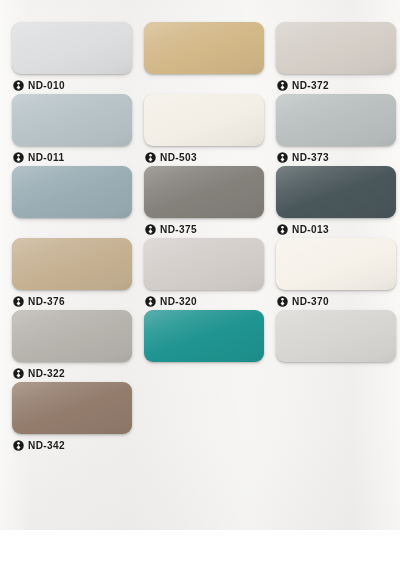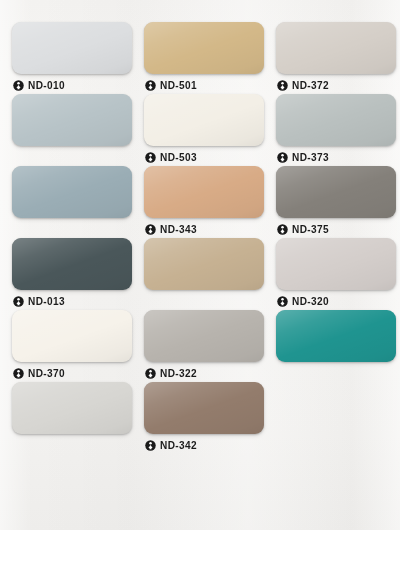--- a/index.html
+++ b/index.html
@@ -127,42 +127,42 @@
           <svg class="mark-icon" viewBox="0 0 22 22">
             <circle cx="11" cy="11" r="10.5" fill="#1a1a1a"></circle>
             <circle cx="11" cy="6.6" r="2.5" fill="#ffffff"></circle>
             <path d="M11 10 L15.2 16.2 L13.0 16.2 L13.0 18.6 L9.0 18.6 L9.0 16.2 L6.8 16.2 Z" fill="#ffffff"></path>
           </svg>
           <span class="swatch-code">ND-010</span>
         </div>
       </div>
       <div class="swatch-cell">
         <div class="swatch-chip" style="background-color: rgb(211, 184, 136);"></div>
-        <div class="swatch-label">
-          <svg class="mark-icon" viewBox="0 0 22 22">
-            <circle cx="11" cy="11" r="10.5" fill="#1a1a1a"></circle>
-            <circle cx="11" cy="6.6" r="2.5" fill="#ffffff"></circle>
-            <path d="M11 10 L15.2 16.2 L13.0 16.2 L13.0 18.6 L9.0 18.6 L9.0 16.2 L6.8 16.2 Z" fill="#ffffff"></path>
-          </svg>
-          <span class="swatch-code">ND-501</span>
-        </div>
       </div>
       <div class="swatch-cell">
         <div class="swatch-chip" style="background-color: rgb(213, 207, 200);"></div>
         <div class="swatch-label">
           <svg class="mark-icon" viewBox="0 0 22 22">
             <circle cx="11" cy="11" r="10.5" fill="#1a1a1a"></circle>
             <circle cx="11" cy="6.6" r="2.5" fill="#ffffff"></circle>
             <path d="M11 10 L15.2 16.2 L13.0 16.2 L13.0 18.6 L9.0 18.6 L9.0 16.2 L6.8 16.2 Z" fill="#ffffff"></path>
           </svg>
           <span class="swatch-code">ND-372</span>
         </div>
       </div>
       <div class="swatch-cell">
         <div class="swatch-chip" style="background-color: rgb(183, 195, 199);"></div>
+        <div class="swatch-label">
+          <svg class="mark-icon" viewBox="0 0 22 22">
+            <circle cx="11" cy="11" r="10.5" fill="#1a1a1a"></circle>
+            <circle cx="11" cy="6.6" r="2.5" fill="#ffffff"></circle>
+            <path d="M11 10 L15.2 16.2 L13.0 16.2 L13.0 18.6 L9.0 18.6 L9.0 16.2 L6.8 16.2 Z" fill="#ffffff"></path>
+          </svg>
+          <span class="swatch-code">ND-011</span>
+        </div>
       </div>
       <div class="swatch-cell">
         <div class="swatch-chip" style="background-color: rgb(243, 239, 230);"></div>
         <div class="swatch-label">
           <svg class="mark-icon" viewBox="0 0 22 22">
             <circle cx="11" cy="11" r="10.5" fill="#1a1a1a"></circle>
             <circle cx="11" cy="6.6" r="2.5" fill="#ffffff"></circle>
             <path d="M11 10 L15.2 16.2 L13.0 16.2 L13.0 18.6 L9.0 18.6 L9.0 16.2 L6.8 16.2 Z" fill="#ffffff"></path>
           </svg>
           <span class="swatch-code">ND-503</span>
@@ -176,31 +176,20 @@
             <circle cx="11" cy="6.6" r="2.5" fill="#ffffff"></circle>
             <path d="M11 10 L15.2 16.2 L13.0 16.2 L13.0 18.6 L9.0 18.6 L9.0 16.2 L6.8 16.2 Z" fill="#ffffff"></path>
           </svg>
           <span class="swatch-code">ND-373</span>
         </div>
       </div>
       <div class="swatch-cell">
         <div class="swatch-chip" style="background-color: rgb(154, 173, 181);"></div>
       </div>
       <div class="swatch-cell">
-        <div class="swatch-chip" style="background-color: rgb(216, 171, 134);"></div>
-        <div class="swatch-label">
-          <svg class="mark-icon" viewBox="0 0 22 22">
-            <circle cx="11" cy="11" r="10.5" fill="#1a1a1a"></circle>
-            <circle cx="11" cy="6.6" r="2.5" fill="#ffffff"></circle>
-            <path d="M11 10 L15.2 16.2 L13.0 16.2 L13.0 18.6 L9.0 18.6 L9.0 16.2 L6.8 16.2 Z" fill="#ffffff"></path>
-          </svg>
-          <span class="swatch-code">ND-343</span>
-        </div>
-      </div>
-      <div class="swatch-cell">
         <div class="swatch-chip" style="background-color: rgb(132, 128, 122);"></div>
         <div class="swatch-label">
           <svg class="mark-icon" viewBox="0 0 22 22">
             <circle cx="11" cy="11" r="10.5" fill="#1a1a1a"></circle>
             <circle cx="11" cy="6.6" r="2.5" fill="#ffffff"></circle>
             <path d="M11 10 L15.2 16.2 L13.0 16.2 L13.0 18.6 L9.0 18.6 L9.0 16.2 L6.8 16.2 Z" fill="#ffffff"></path>
           </svg>
           <span class="swatch-code">ND-375</span>
         </div>
       </div>
@@ -210,20 +199,28 @@
           <svg class="mark-icon" viewBox="0 0 22 22">
             <circle cx="11" cy="11" r="10.5" fill="#1a1a1a"></circle>
             <circle cx="11" cy="6.6" r="2.5" fill="#ffffff"></circle>
             <path d="M11 10 L15.2 16.2 L13.0 16.2 L13.0 18.6 L9.0 18.6 L9.0 16.2 L6.8 16.2 Z" fill="#ffffff"></path>
           </svg>
           <span class="swatch-code">ND-013</span>
         </div>
       </div>
       <div class="swatch-cell">
         <div class="swatch-chip" style="background-color: rgb(198, 177, 146);"></div>
+        <div class="swatch-label">
+          <svg class="mark-icon" viewBox="0 0 22 22">
+            <circle cx="11" cy="11" r="10.5" fill="#1a1a1a"></circle>
+            <circle cx="11" cy="6.6" r="2.5" fill="#ffffff"></circle>
+            <path d="M11 10 L15.2 16.2 L13.0 16.2 L13.0 18.6 L9.0 18.6 L9.0 16.2 L6.8 16.2 Z" fill="#ffffff"></path>
+          </svg>
+          <span class="swatch-code">ND-376</span>
+        </div>
       </div>
       <div class="swatch-cell">
         <div class="swatch-chip" style="background-color: rgb(212, 206, 203);"></div>
         <div class="swatch-label">
           <svg class="mark-icon" viewBox="0 0 22 22">
             <circle cx="11" cy="11" r="10.5" fill="#1a1a1a"></circle>
             <circle cx="11" cy="6.6" r="2.5" fill="#ffffff"></circle>
             <path d="M11 10 L15.2 16.2 L13.0 16.2 L13.0 18.6 L9.0 18.6 L9.0 16.2 L6.8 16.2 Z" fill="#ffffff"></path>
           </svg>
           <span class="swatch-code">ND-320</span>

